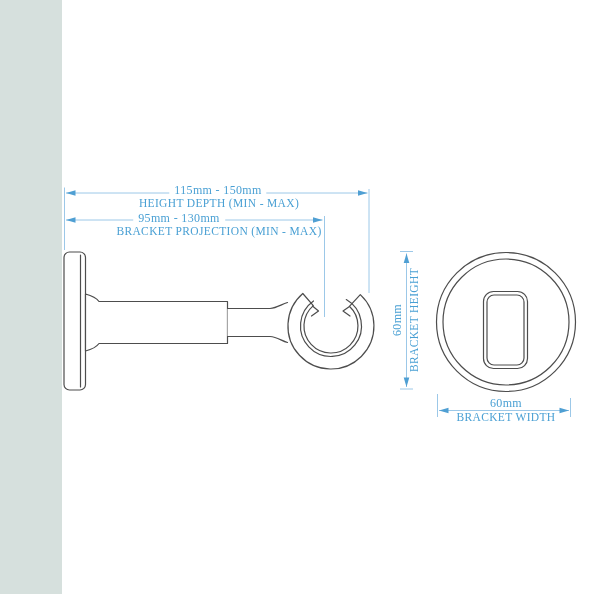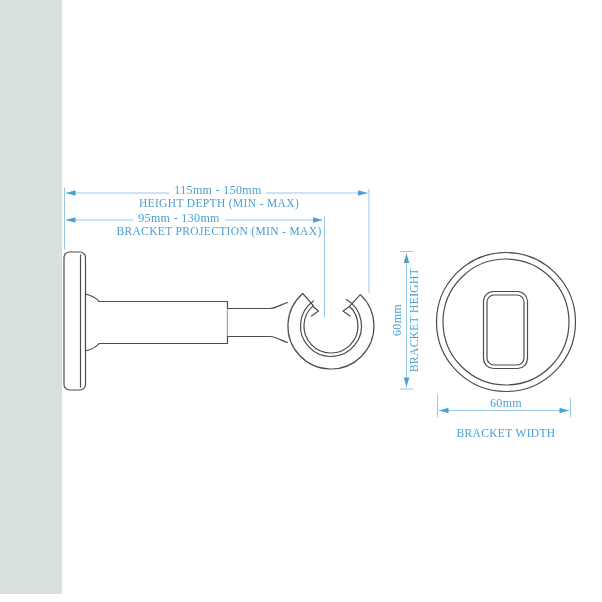--- a/index.html
+++ b/index.html
@@ -100,15 +100,15 @@
   <div class="dim-text dim-value" style="left:218px; top:190px;">115mm - 150mm</div>
   <div class="dim-text dim-label" style="left:219px; top:203.5px;">HEIGHT DEPTH (MIN - MAX)</div>
 
   <div class="dim-text dim-value" style="left:179px; top:218px;">95mm - 130mm</div>
   <div class="dim-text dim-label" style="left:191px; top:231.5px;margin-left:28px;">BRACKET PROJECTION (MIN - MAX)</div>
 
   <div class="dim-text dim-value rot" style="left:397px; top:320px;">60mm</div>
   <div class="dim-text dim-label rot" style="left:414.5px; top:320px;">BRACKET HEIGHT</div>
 
   <div class="dim-text dim-value" style="left:506px; top:402.5px; background:transparent; padding:0;">60mm</div>
-  <div class="dim-text dim-label" style="left:506px; top:417.5px;margin-top:16px;">BRACKET WIDTH</div>
+  <div class="dim-text dim-label" style="left:506px; top:417.5px;">BRACKET WIDTH</div>
 
 </div>
 
 </body></html>

